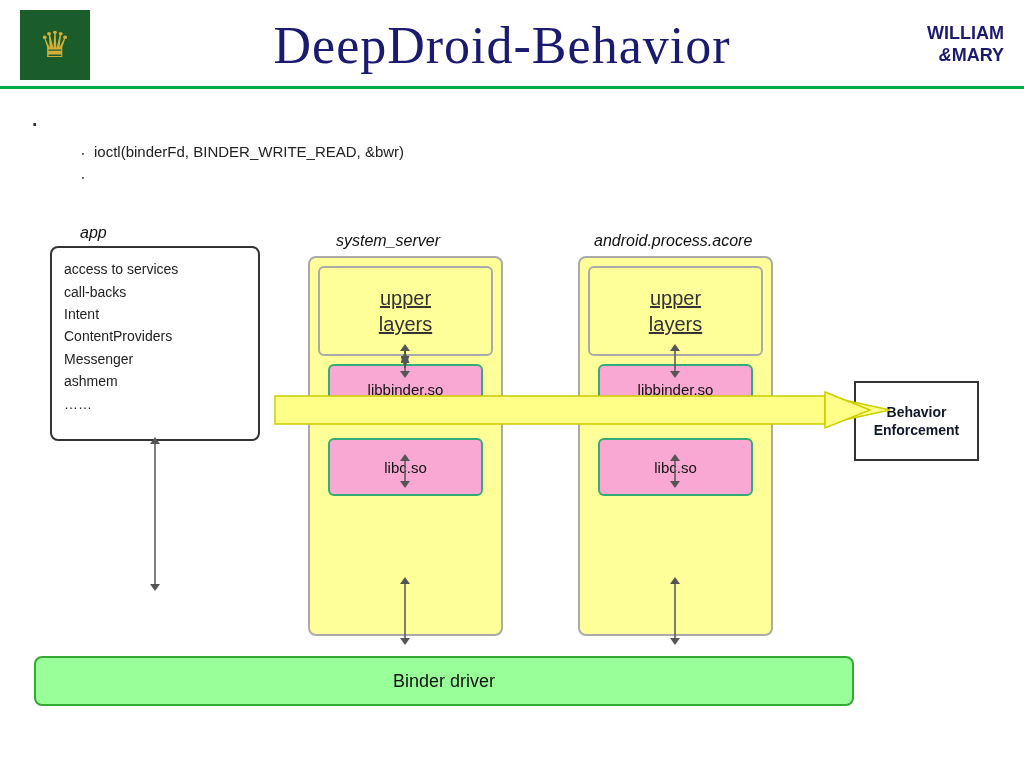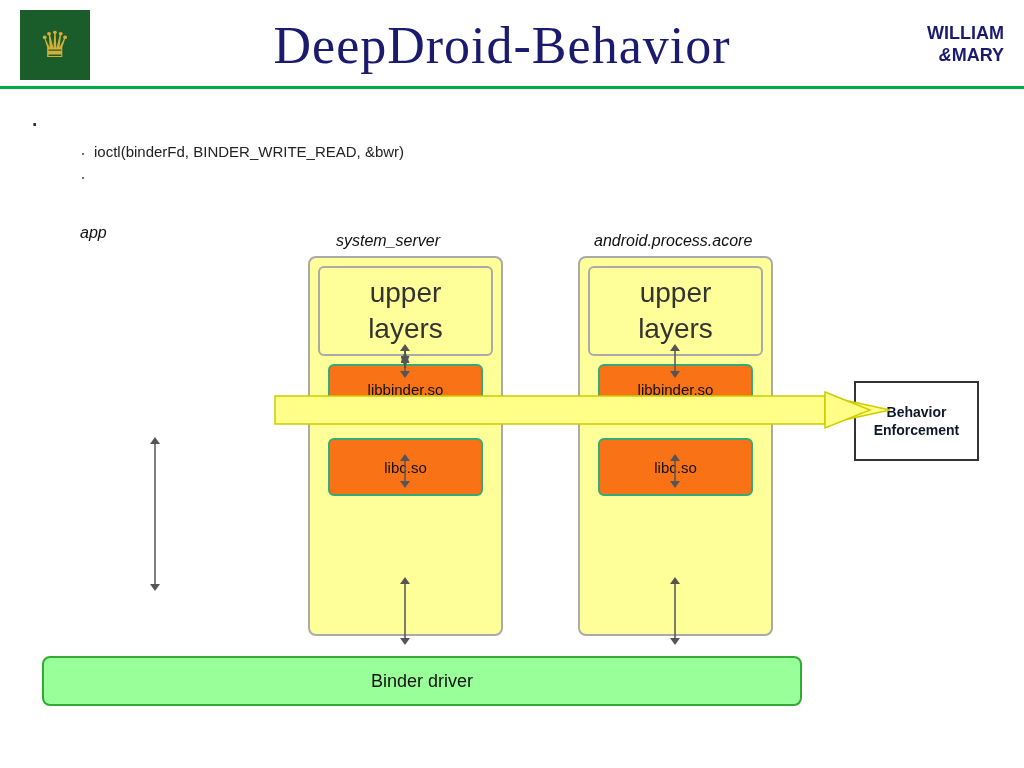--- a/index.html
+++ b/index.html
@@ -163,30 +163,31 @@
     
     .upper-layers-box {
       width: 100%;
       height: 90px;
       background: #ffff99;
       border: 2px solid #aaa;
       border-radius: 6px;
       display: flex;
       align-items: center;
       justify-content: center;
-      font-size: 28px;
+      font-size: 20px;
       color: #333;
       text-align: center;
       margin-bottom: 4px;
       line-height: 1.3;
+      text-decoration: underline;
     }
 
     
     .green-box {
-      background: #f97316;
+      background: #f9a8d4;
       border: 2px solid #33aa77;
       border-radius: 6px;
       display: flex;
       align-items: center;
       justify-content: center;
       font-size: 15px;
       color: #111;
       text-align: center;
     }
     .libbinder-box {
@@ -196,23 +197,23 @@
     }
     .libc-box {
       width: 155px;
       height: 58px;
       margin: 8px auto 8px auto;
     }
 
     
     .binder-driver-box {
       position: absolute;
-      left: 12px;
+      left: 4px;
       bottom: 10px;
-      width: 760px;
+      width: 820px;
       height: 50px;
       background: #99ff99;
       border: 2px solid #33aa33;
       border-radius: 8px;
       display: flex;
       align-items: center;
       justify-content: center;
       font-size: 18px;
       color: #111;
     }
@@ -296,20 +297,31 @@
     </div>
   </div>
 
   <div class="diagram">
 
     <div class="process-label sys-server-label">system_server</div>
     <div class="process-label acore-label">android.process.acore</div>
 
     <div class="app-label">app</div>
 
+    <div class="app-box">
+      <div class="app-box-content">
+        <div>access to services</div>
+        <div>call-backs</div>
+        <div>Intent</div>
+        <div>ContentProviders</div>
+        <div>Messenger</div>
+        <div>ashmem</div>
+        <div>……</div>
+      </div>
+    </div>
 
     <div class="sys-server-box">
       <div class="upper-layers-box" style="white-space:pre;">upper
 layers</div>
       <div class="green-box libbinder-box">libbinder.so</div>
       <div class="green-box libc-box" style="margin-top:24px;">libc.so</div>
     </div>
 
     <div class="acore-box">
       <div class="upper-layers-box" style="white-space:pre;">upper

